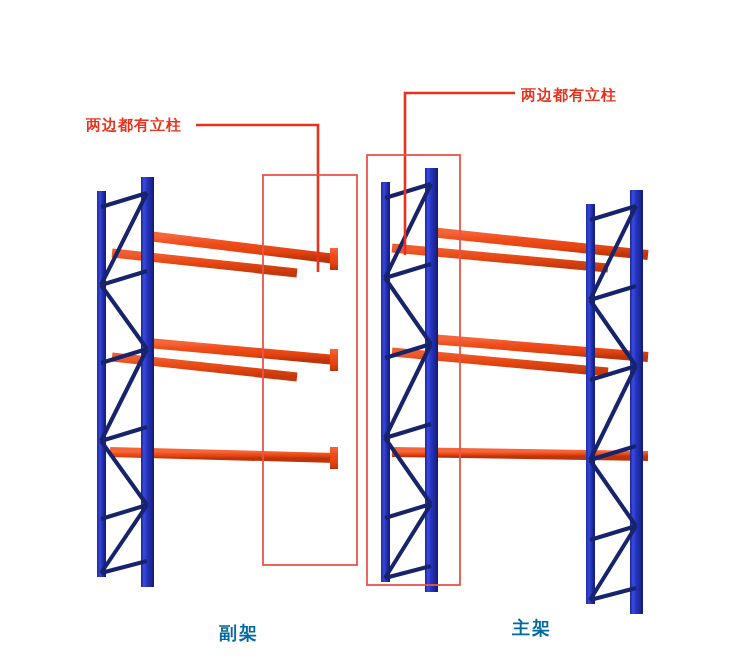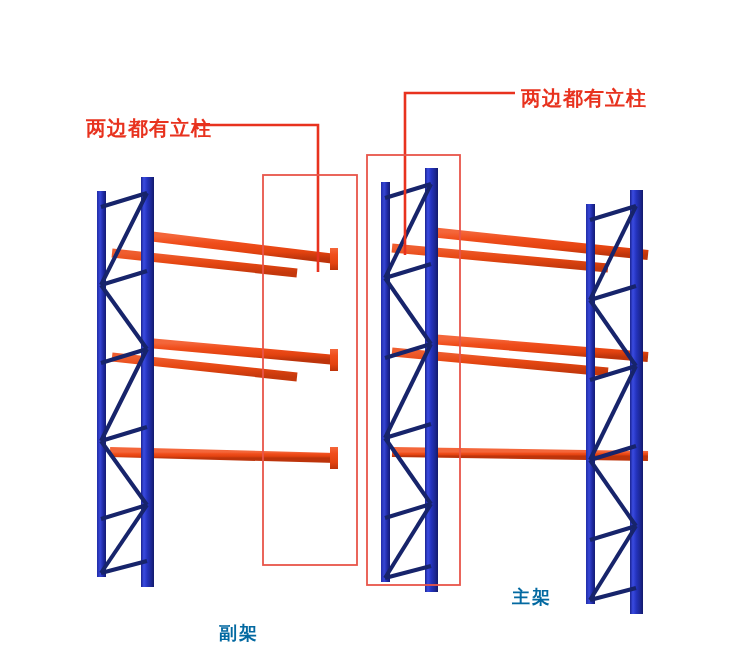--- a/index.html
+++ b/index.html
@@ -22,40 +22,40 @@
     left: 0;
     top: 0;
     width: 750px;
     height: 667px;
     display: block;
   }
   .anno-label {
     position: absolute;
     color: #E8321E;
     font-weight: bold;
-    font-size: 20px;
+    font-size: 15px;
     letter-spacing: 1px;
     white-space: nowrap;
     line-height: 1;
     font-family: "DejaVu Sans", "Liberation Sans", sans-serif;
   }
   .caption-label {
     position: absolute;
     color: #0369a1;
     font-weight: bold;
     font-size: 18px;
     letter-spacing: 2px;
     white-space: nowrap;
     line-height: 1;
     font-family: "DejaVu Sans", "Liberation Sans", sans-serif;
   }
   #label-left-callout  { left: 86px;  top: 118px; }
   #label-right-callout { left: 521px; top: 88px;  }
   #caption-sub-frame   { left: 219px; top: 624px; }
-  #caption-main-frame  { left: 512px; top: 588px; }
+  #caption-main-frame  { left: 512px; top: 619px; }
 </style>
 </head>
 <body>
 
 <div id="stage">
 
   <svg id="diagram-svg" viewBox="0 0 750 667">
     <defs>
       <linearGradient id="gradBlueV" x1="0" y1="0" x2="1" y2="0">
         <stop offset="0%" stop-color="#1A2390"></stop>

